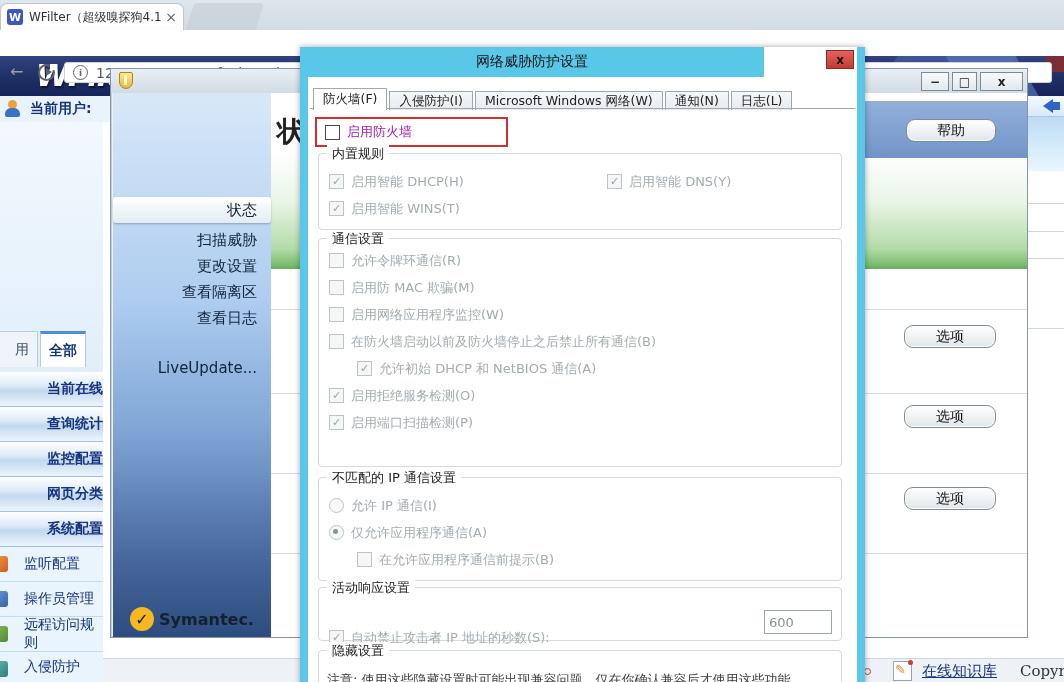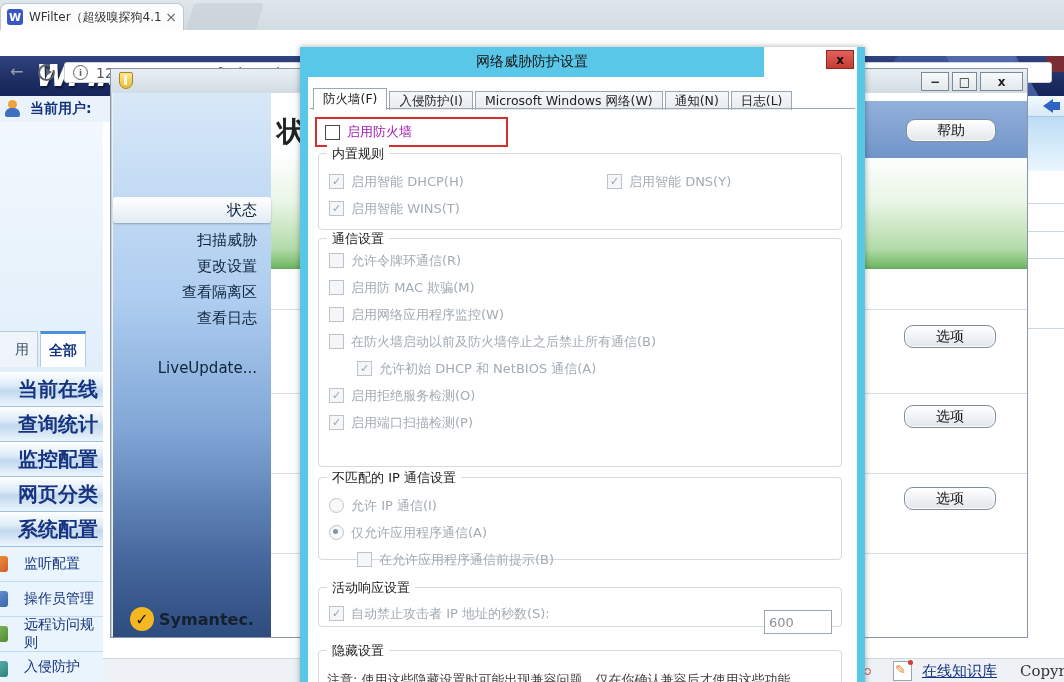--- a/index.html
+++ b/index.html
@@ -39,22 +39,22 @@
   .person::before{content:"";position:absolute;left:4px;top:0;width:9px;height:9px;border-radius:50%;background:#f0a23c;}
   .person::after{content:"";position:absolute;left:1px;top:8px;width:15px;height:9px;border-radius:6px 6px 2px 2px;background:#3d6fc2;}
   .userlabel{font-size:14px;font-weight:bold;color:#13337d;margin-left:8px;white-space:nowrap;}
   .leftcol{left:0;top:122px;width:103px;height:560px;background:linear-gradient(180deg,#f2f8fe 0%,#ddecf9 55%,#cfe4f6 100%);}
   .ptab{top:331px;height:36px;box-sizing:border-box;background:#eef4f9;border:1px solid #b4cbe0;border-bottom:none;
         font-size:14px;color:#3c4f66;display:flex;align-items:center;justify-content:center;}
   .ptab.partial{left:-18px;width:56px;justify-content:flex-end;padding-right:8px;}
   .ptab.active{left:40px;width:46px;background:#fff;border-top:3px solid #4a90d9;font-weight:bold;color:#13337d;}
   .mgroup{left:0;width:103px;height:35px;box-sizing:border-box;
           background:linear-gradient(180deg,#ffffff 0%,#ddebf8 40%,#c2d8ee 55%,#ecf5fd 100%);
-          border-bottom:1px solid #9fc0dc;display:flex;align-items:center;justify-content:flex-end;padding-right:5px;
-          font-size:20px;font-weight:bold;color:#16337f;cursor:pointer;}
+          border-bottom:1px solid #9fc0dc;display:flex;align-items:center;justify-content:flex-end;
+          font-size:14px;font-weight:bold;color:#16337f;cursor:pointer;}
   .mitem{left:0;width:103px;height:35px;box-sizing:border-box;background:#e9f4fd;border-bottom:1px solid #c0dcf2;
          display:flex;align-items:center;padding-left:24px;font-size:14px;color:#16337f;cursor:pointer;}
   .micon{position:absolute;left:-8px;top:9px;width:16px;height:16px;border-radius:3px;}
   
   .arrowrow{left:1028px;top:96px;width:36px;height:20px;background:linear-gradient(180deg,#f4faff,#d8e9f8);border-bottom:1px solid #aac6e0;}
   .bluearrow{left:1036px;top:99px;width:0;height:0;border:7px solid transparent;border-right:10px solid #2f63c4;}
   .bluearrow2{left:1052px;top:102px;width:8px;height:8px;background:#2f63c4;}
   .blueblock{left:1028px;top:117px;width:36px;height:54px;background:linear-gradient(180deg,#bcdcf4,#eaf6ff);}
   .rline{left:1028px;width:36px;height:1px;background:#ccd6df;}
   
@@ -313,37 +313,37 @@
         <span class="cblabel">启用拒绝服务检测(O)</span>
       </div>
       <div class="cbrow gray checked">
         <span class="cb">
             <span class="mark">✓</span>
           </span>
         <span class="cblabel">启用端口扫描检测(P)</span>
       </div>
     </div>
 
-    <div class="a group" style="top:430px;height:83px;padding-top:14px">
+    <div class="a group" style="top:430px;height:104px;padding-top:14px">
       <div class="gtitle">不匹配的 IP 通信设置</div>
       <div class="cbrow gray">
         <span class="radio"></span>
         <span class="cblabel">允许 IP 通信(I)</span>
       </div>
       <div class="cbrow gray">
         <span class="radio sel"></span>
         <span class="cblabel">仅允许应用程序通信(A)</span>
       </div>
       <div class="cbrow gray indent">
         <span class="cb"></span>
         <span class="cblabel">在允许应用程序通信前提示(B)</span>
       </div>
     </div>
 
-    <div class="a group" style="top:540px;height:40px;padding-top:12px">
+    <div class="a group" style="top:540px;height:54px;padding-top:36px">
       <div class="gtitle">活动响应设置</div>
       <div class="cbrow gray checked">
         <span class="cb">
             <span class="mark">✓</span>
           </span>
         <span class="cblabel">自动禁止攻击者 IP 地址的秒数(S):</span>
       </div>
       <input class="secinput" readonly="" value="600" style="">
     </div>
 

